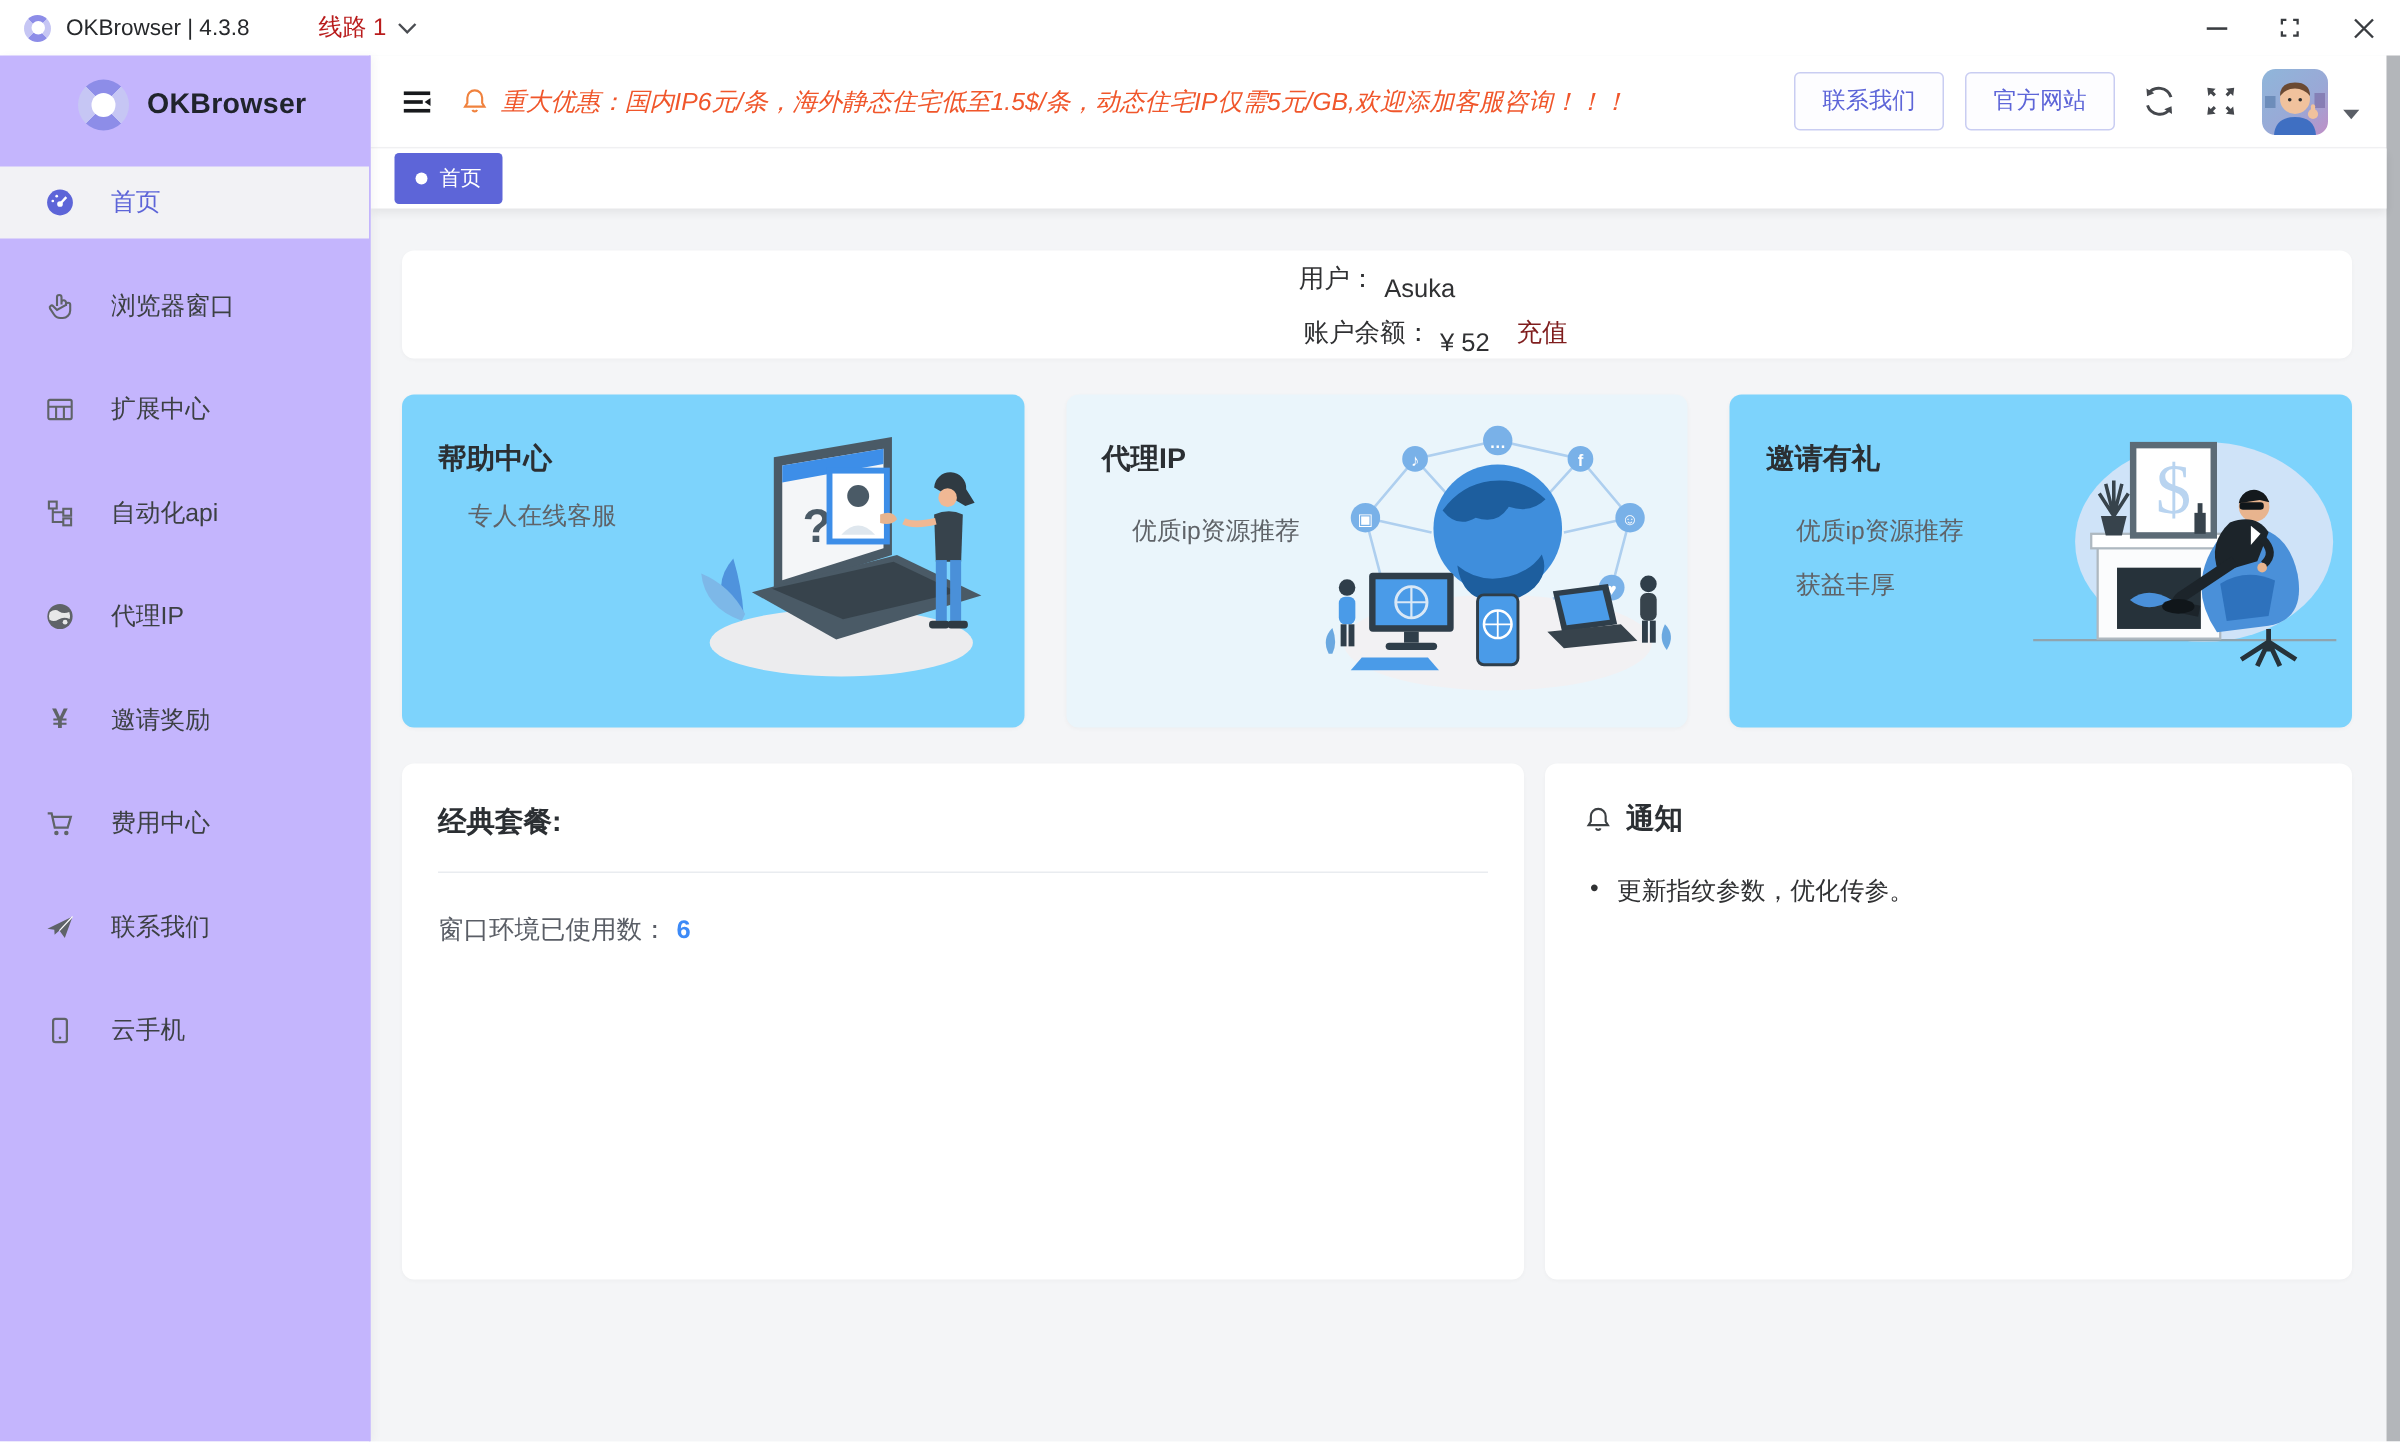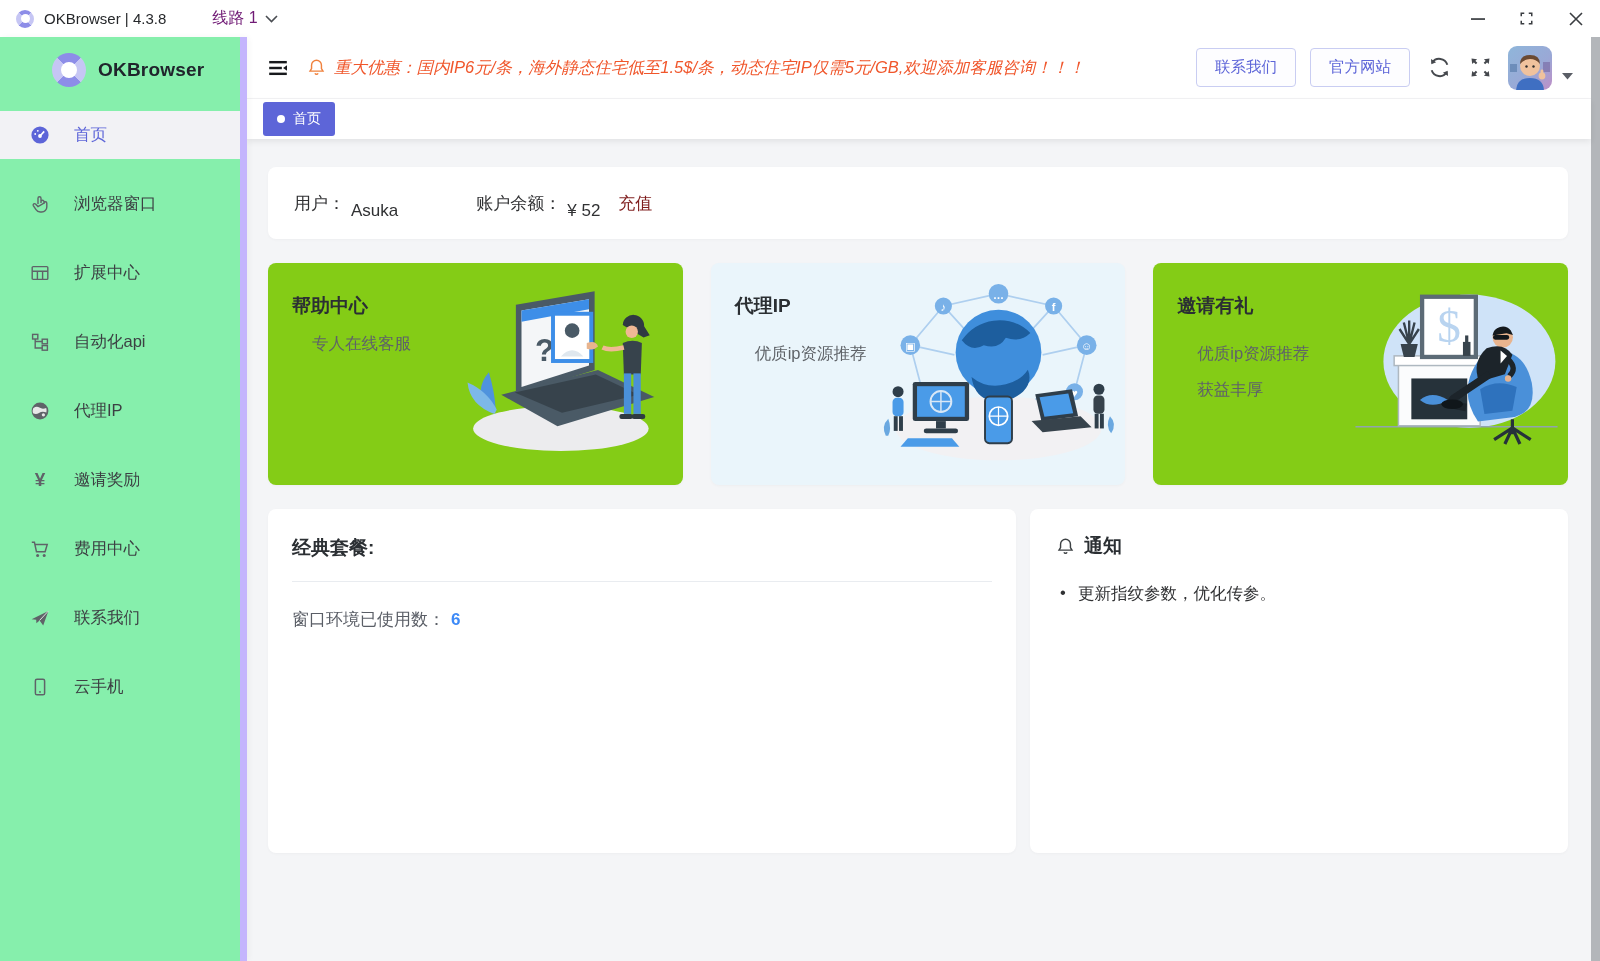--- a/index.html
+++ b/index.html
@@ -8,30 +8,30 @@
   
   .titlebar { height:37px; display:flex; align-items:center; background:#fff; padding-left:16px; }
   .logo-ring { position:relative; border-radius:50%; display:inline-block;
     background:conic-gradient(#8d8de8 0 12%, #c6c6f4 12% 38%, #8d8de8 38% 62%, #c6c6f4 62% 88%, #8d8de8 88% 100%); }
   .logo-ring::after { content:""; position:absolute; border-radius:50%; background:#fff; }
   .logo-ring.sm { width:18px; height:18px; }
   .logo-ring.sm::after { inset:4.5px; }
   .logo-ring.lg { width:34px; height:34px; }
   .logo-ring.lg::after { inset:9px; }
   .tb-title { font-size:15px; color:#26282b; margin-left:10px; }
-  .line-sel { display:flex; align-items:center; gap:7px; margin-left:46px; font-size:16px; color:#701a75; cursor:pointer; }
+  .line-sel { display:flex; align-items:center; gap:7px; margin-left:46px; font-size:16px; color:#b91c1c; cursor:pointer; }
   .win-controls { margin-left:auto; display:flex; }
   .win-btn { width:49px; height:37px; display:flex; align-items:center; justify-content:center; color:#3a3d41; cursor:pointer; }
 
   
   .app-body { display:flex; height:924px; position:relative; }
   .scrollbar { position:absolute; right:0; top:0; bottom:0; width:9px; background:#b3b6ba; }
 
   
-  .sidebar { width:247px; background:#86efac; border-right:7px solid #c4b5fd; box-shadow:2px 0 6px rgba(0,0,0,.04); z-index:2; }
+  .sidebar { width:247px; background:#c4b5fd; border-right:1px solid #c4b5fd; box-shadow:2px 0 6px rgba(0,0,0,.04); z-index:2; }
   .brand { display:flex; align-items:center; gap:12px; padding:16px 0 18px 52px; }
   .brand-name { font-size:19px; font-weight:bold; color:#20242c; letter-spacing:.2px; }
   .nav { margin-top:6px; }
   .nav-item { display:flex; align-items:center; gap:24px; height:48px; margin-bottom:21px; padding-left:30px; font-size:16.5px; color:#3c4043; cursor:pointer; }
   .nav-item .nicon { width:20px; height:20px; color:#5f6368; display:flex; align-items:center; justify-content:center; }
   .nav-item.active { background:#f2f2f5; color:#5d65d8; }
   .nav-item.active .nicon { color:#5d65d8; }
   .yen-glyph { font-size:19px; font-weight:bold; line-height:20px; }
 
   
@@ -43,30 +43,30 @@
   .hbtn { border:1px solid #c9cdf2; background:#fdfdff; color:#5d65d8; font-size:15.5px; border-radius:4px; padding:8px 18px; margin-left:14px; cursor:pointer; font-family:inherit; flex:none; }
   .hicon { width:23px; height:23px; color:#45484d; margin-left:18px; flex:none; cursor:pointer; }
   .avatar { width:44px; height:44px; border-radius:9px; overflow:hidden; margin-left:16px; flex:none; cursor:pointer; }
   .caret { margin:18px 8px 0 10px; cursor:pointer; flex:none; }
 
   .tabrow { height:40px; background:#fff; display:flex; align-items:flex-start; padding:3px 0 0 16px; box-shadow:0 3px 6px rgba(0,0,0,.07); position:relative; z-index:1; }
   .tab { display:flex; align-items:center; gap:8px; background:#5d65d8; color:#fff; font-size:14px; padding:8px 14px; border-radius:3px; cursor:pointer; }
   .tab-dot { width:8px; height:8px; border-radius:50%; background:#fff; }
 
   .content { flex:1; padding:28px 23px 0 21px; overflow:hidden; }
-  .card { background:#fff; border-radius:8px; box-shadow:0 1px 3px rgba(0,0,0,.03); }
+  .card { background:#fff; border-radius:8px; box-shadow:0 1px 3px rgba(0,0,0,.03);flex-direction:column; }
 
   .account-card { display:flex; align-items:center; height:72px; padding:0 26px; margin-bottom:24px; font-size:17px; color:#303133; }
   .acct-group { display:flex; align-items:center; }
   .acct-group + .acct-group { margin-left:78px; }
   .acct-value { margin-left:6px;margin-top:16px; }
   .recharge { color:#7f1d1d; margin-left:18px; cursor:pointer; }
 
   .feature-row { display:flex; gap:28px; margin-bottom:24px; }
-  .feature-card { flex:1; height:222px; position:relative; padding:30px 24px 0; overflow:hidden; border-radius:8px; background:#84cc16; box-shadow:0 1px 3px rgba(0,0,0,.03); }
+  .feature-card { flex:1; height:222px; position:relative; padding:30px 24px 0; overflow:hidden; border-radius:8px; background:#7dd3fc; box-shadow:0 1px 3px rgba(0,0,0,.03); }
   .feature-card.proxy-bg { background:#eaf5fb; }
   .fc-title { font-size:19px; font-weight:bold; color:#2b2f33; }
   .fc-line { font-size:16.5px; color:#5f6368; margin:14px 0 0 20px; }
   .fc-line.first { margin-top:24px; }
   .fc-art { position:absolute; top:14px; right:4px; }
 
   .bottom-row { display:flex; gap:14px; }
   .package-card { flex:1.44; height:344px; padding:26px 24px 0; }
   .pk-title { font-size:19px; font-weight:bold; color:#2b2f33; }
   .pk-divider { border-bottom:1px solid #e9ecf0; margin:20px 0 26px; }

